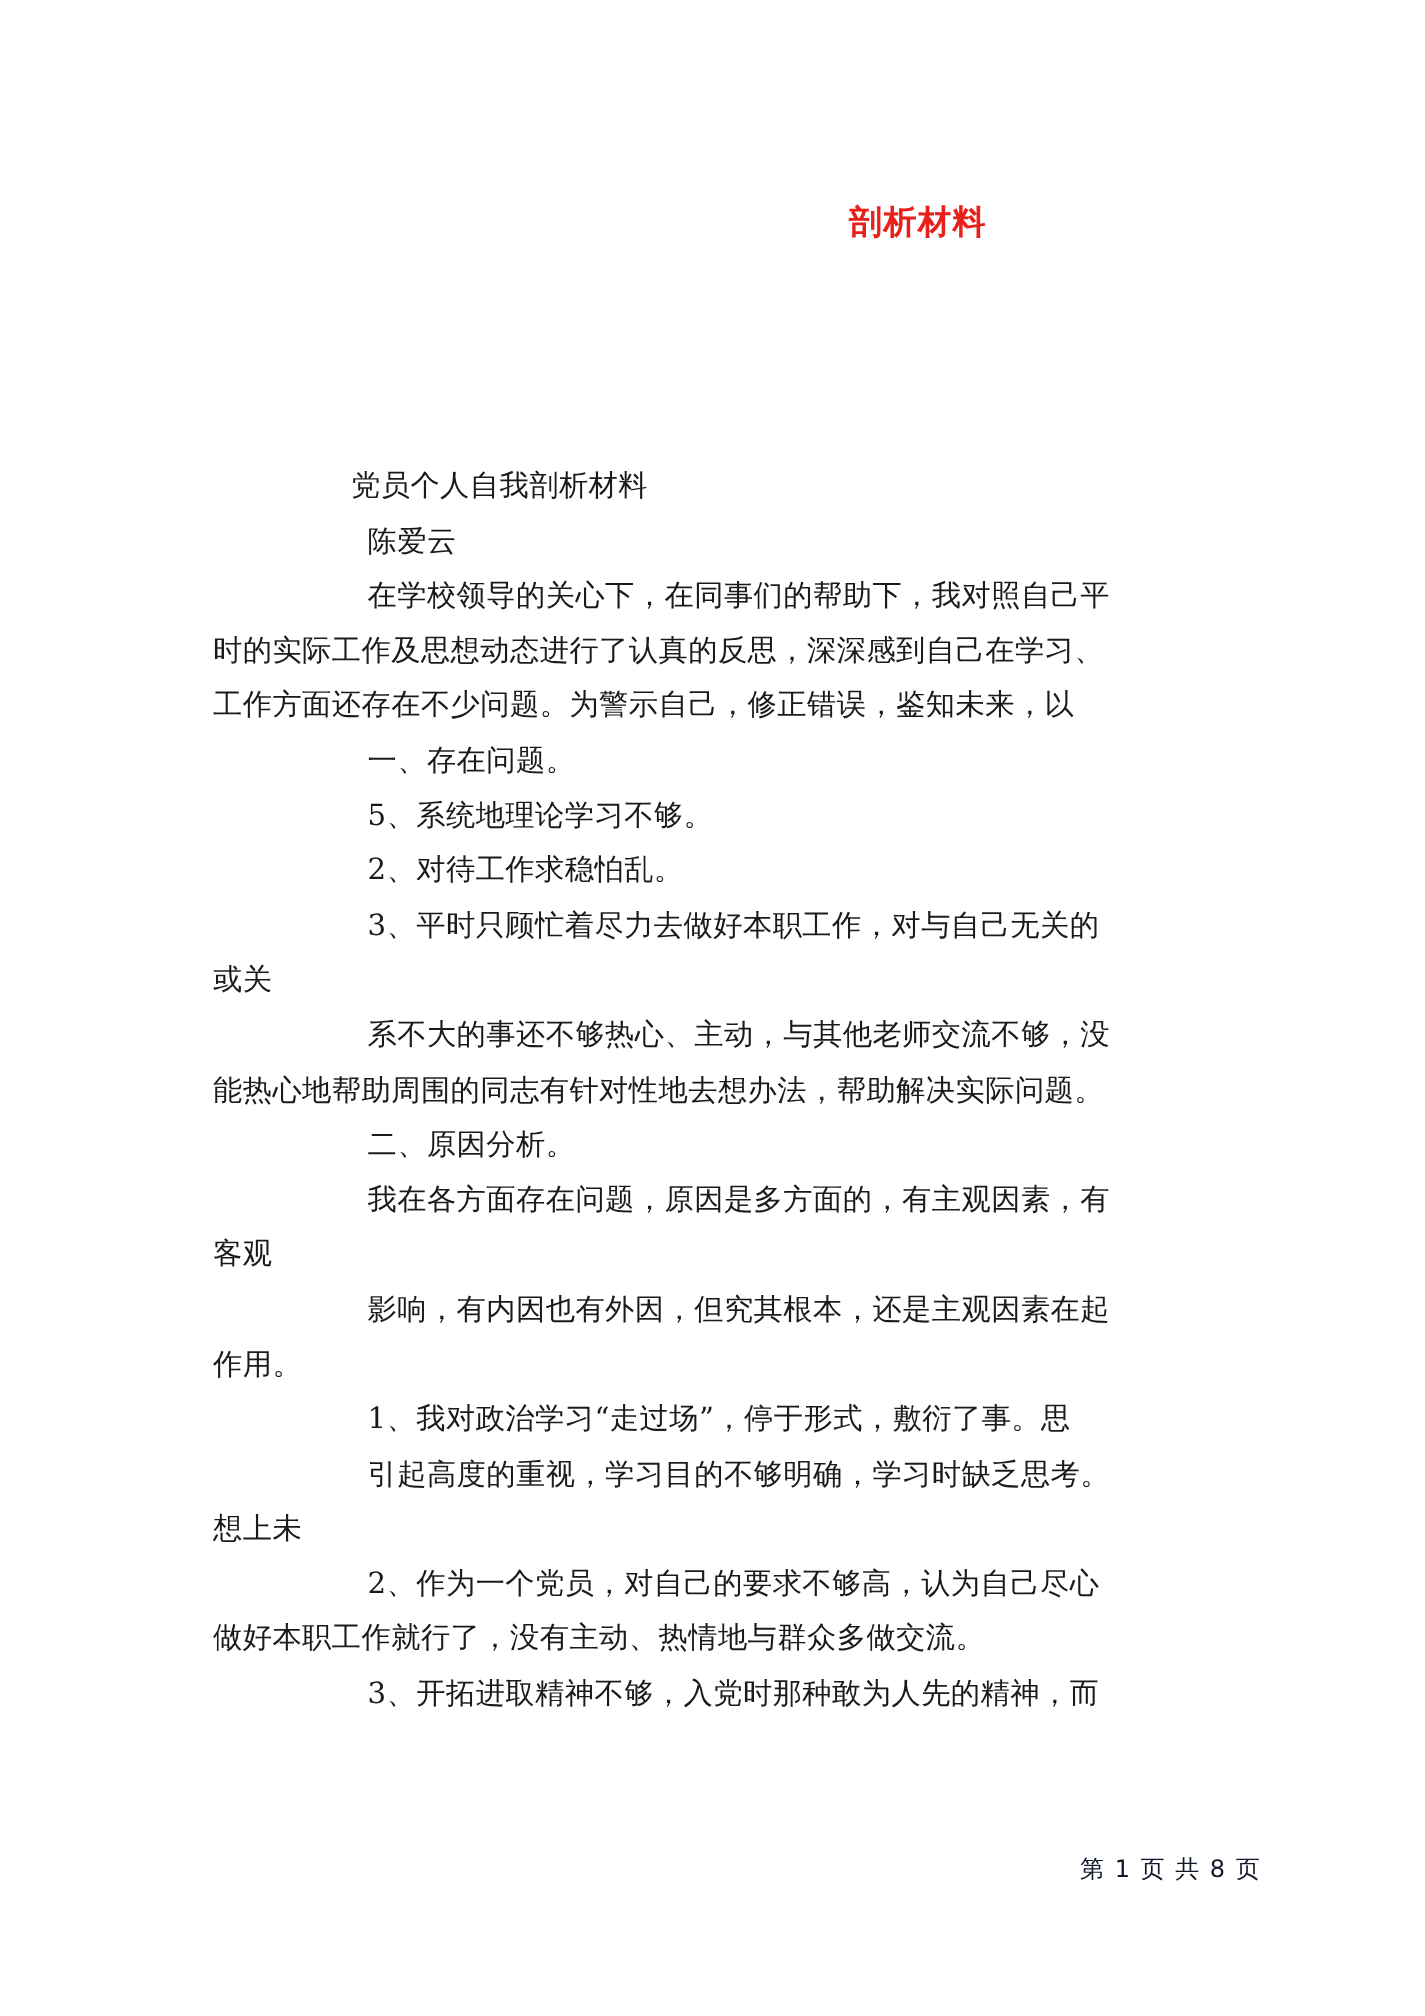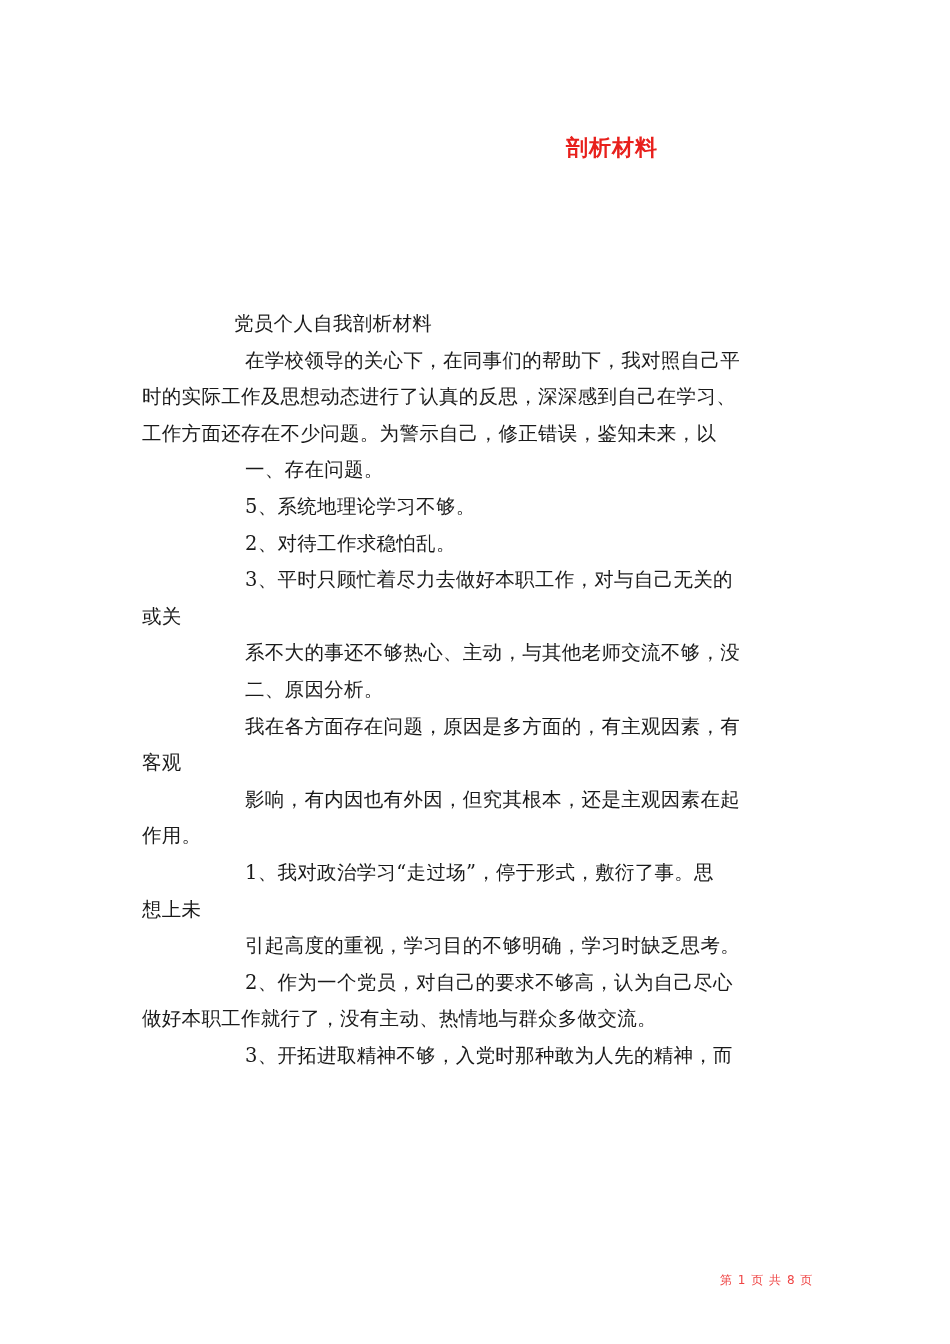--- a/index.html
+++ b/index.html
@@ -43,55 +43,57 @@
       line-height: 36.6px;
       font-size: 19.5px;
       white-space: nowrap;
       letter-spacing: 0.3px;
     }
     .indent1 { padding-left: 92px; }
     .indent2 { padding-left: 103px; }
     .footer {
       position: absolute;
       left: 720px;
-      top: 1272px;
-      font-size: 12px;
-      color: #ef4444;
+      top: 1236px;
+      font-size: 16px;
+      color: #0f172a;
       font-family: "DejaVu Sans", "Liberation Sans", sans-serif;
       letter-spacing: 1px;
     }
   </style>
 </head>
 <body>
 
 <div class="page">
 
   <div class="header-title">剖析材料</div>
 
   <div class="body-text">
     <div class="line indent1">党员个人自我剖析材料</div>
+    <div class="line indent2">陈爱云</div>
 
     <div class="line indent2">在学校领导的关心下，在同事们的帮助下，我对照自己平</div>
     <div class="line">时的实际工作及思想动态进行了认真的反思，深深感到自己在学习、</div>
     <div class="line">工作方面还存在不少问题。为警示自己，修正错误，鉴知未来，以</div>
 
     <div class="line indent2">一、存在问题。</div>
     <div class="line indent2">5、系统地理论学习不够。</div>
     <div class="line indent2">2、对待工作求稳怕乱。</div>
     <div class="line indent2">3、平时只顾忙着尽力去做好本职工作，对与自己无关的</div>
     <div class="line">或关</div>
     <div class="line indent2">系不大的事还不够热心、主动，与其他老师交流不够，没</div>
+    <div class="line">能热心地帮助周围的同志有针对性地去想办法，帮助解决实际问题。</div>
 
     <div class="line indent2">二、原因分析。</div>
     <div class="line indent2">我在各方面存在问题，原因是多方面的，有主观因素，有</div>
     <div class="line">客观</div>
     <div class="line indent2">影响，有内因也有外因，但究其根本，还是主观因素在起</div>
     <div class="line">作用。</div>
     <div class="line indent2">1、我对政治学习“走过场”，停于形式，敷衍了事。思</div>
+    <div class="line indent2">引起高度的重视，学习目的不够明确，学习时缺乏思考。</div>
     <div class="line">想上未</div>
-    <div class="line indent2">引起高度的重视，学习目的不够明确，学习时缺乏思考。</div>
     <div class="line indent2">2、作为一个党员，对自己的要求不够高，认为自己尽心</div>
     <div class="line">做好本职工作就行了，没有主动、热情地与群众多做交流。</div>
     <div class="line indent2">3、开拓进取精神不够，入党时那种敢为人先的精神，而</div>
   </div>
 
   <div class="footer">第 1 页 共 8 页</div>
 </div>
 
 </body></html>

